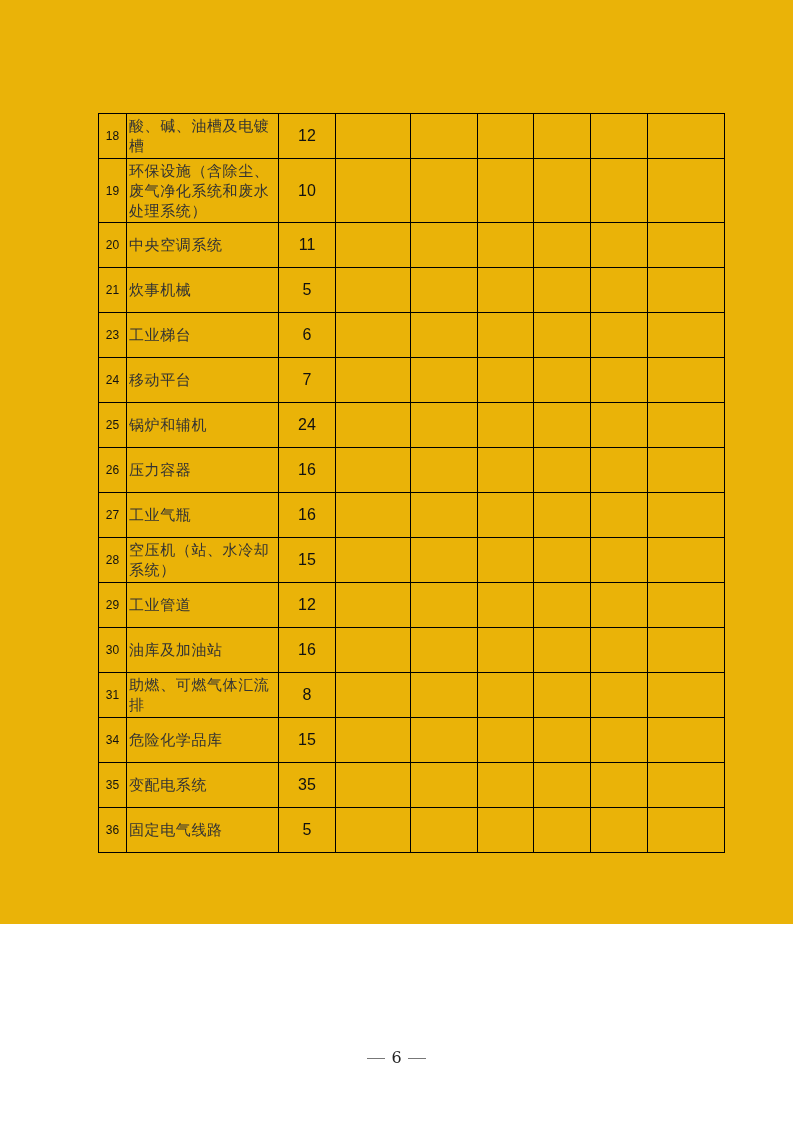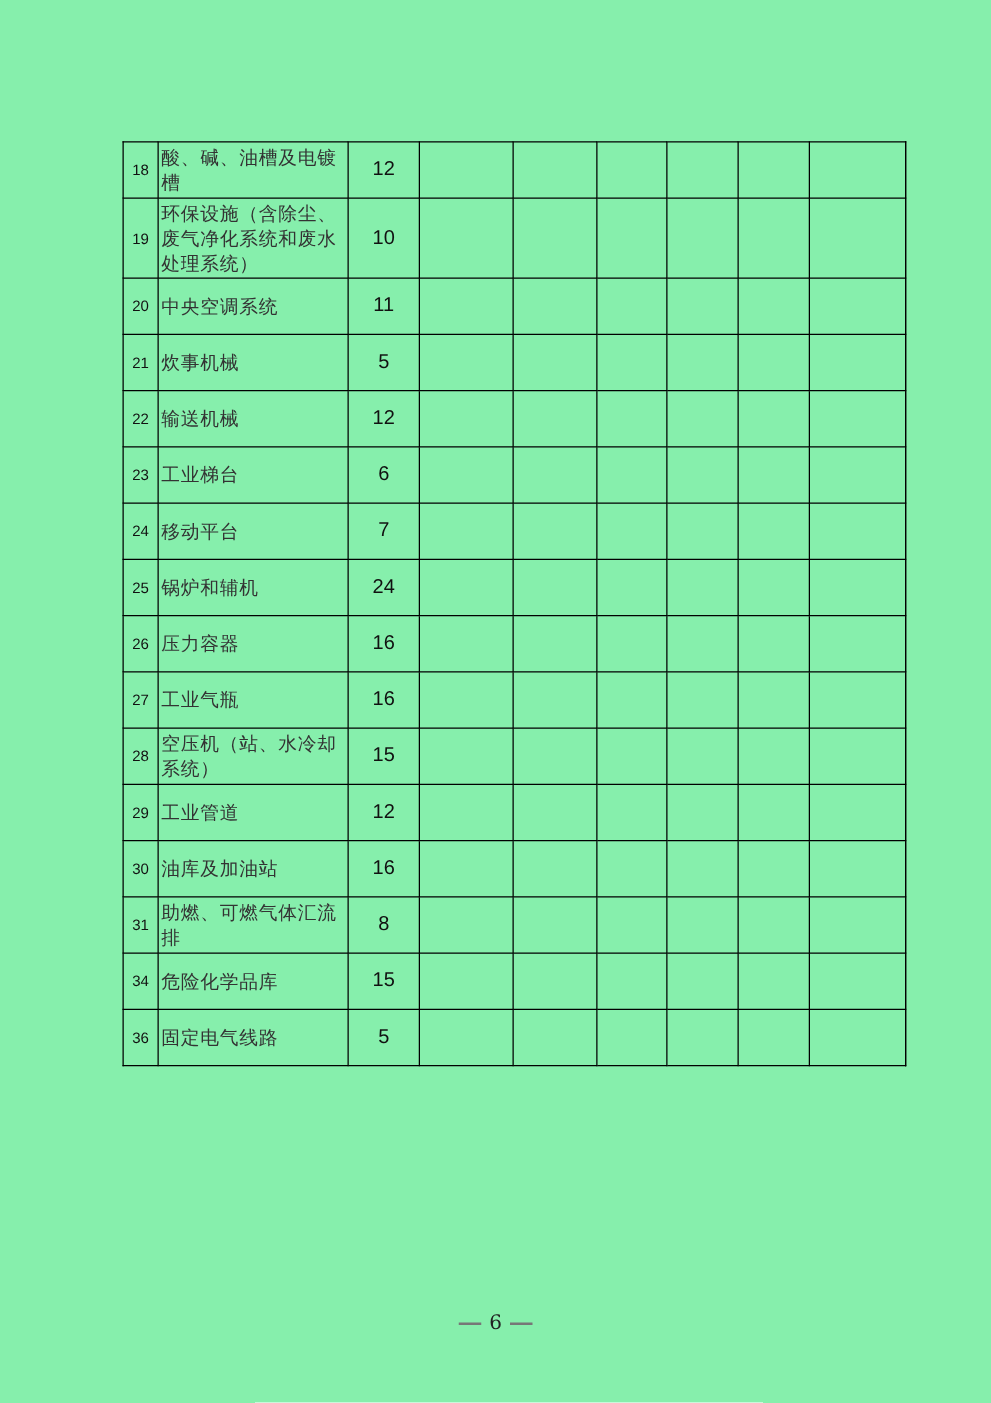--- a/index.html
+++ b/index.html
@@ -10,22 +10,22 @@
     body {
       width: 793px;
       height: 1122px;
       position: relative;
       font-family: "DejaVu Sans", "Liberation Sans", sans-serif;
       color: #000;
     }
     .page {
       position: absolute;
       left: 0; top: 0;
-      width: 793px; height: 1122px;
-      background: #86efac;
+      width: 793px; height: 924px;
+      background: #eab308;
     }
     table.grid {
       position: absolute;
       left: 98px;
       top: 113px;
       border-collapse: collapse;
       table-layout: fixed;
       width: 626px;
     }
     table.grid td {
@@ -138,32 +138,20 @@
           <td class="score">5</td>
           <td class="blank"></td>
           <td class="blank"></td>
           <td class="blank"></td>
           <td class="blank"></td>
           <td class="blank"></td>
           <td class="blank"></td>
           <td class="blank"></td>
         </tr>
         <tr>
-          <td class="no">22</td>
-          <td class="name">输送机械</td>
-          <td class="score">12</td>
-          <td class="blank"></td>
-          <td class="blank"></td>
-          <td class="blank"></td>
-          <td class="blank"></td>
-          <td class="blank"></td>
-          <td class="blank"></td>
-          <td class="blank"></td>
-        </tr>
-        <tr>
           <td class="no">23</td>
           <td class="name">工业梯台</td>
           <td class="score">6</td>
           <td class="blank"></td>
           <td class="blank"></td>
           <td class="blank"></td>
           <td class="blank"></td>
           <td class="blank"></td>
           <td class="blank"></td>
           <td class="blank"></td>
@@ -261,20 +249,32 @@
           <td class="blank"></td>
           <td class="blank"></td>
           <td class="blank"></td>
           <td class="blank"></td>
           <td class="blank"></td>
         </tr>
         <tr>
           <td class="no">34</td>
           <td class="name">危险化学品库</td>
           <td class="score">15</td>
+          <td class="blank"></td>
+          <td class="blank"></td>
+          <td class="blank"></td>
+          <td class="blank"></td>
+          <td class="blank"></td>
+          <td class="blank"></td>
+          <td class="blank"></td>
+        </tr>
+        <tr>
+          <td class="no">35</td>
+          <td class="name">变配电系统</td>
+          <td class="score">35</td>
           <td class="blank"></td>
           <td class="blank"></td>
           <td class="blank"></td>
           <td class="blank"></td>
           <td class="blank"></td>
           <td class="blank"></td>
           <td class="blank"></td>
         </tr>
         <tr>
           <td class="no">36</td>

